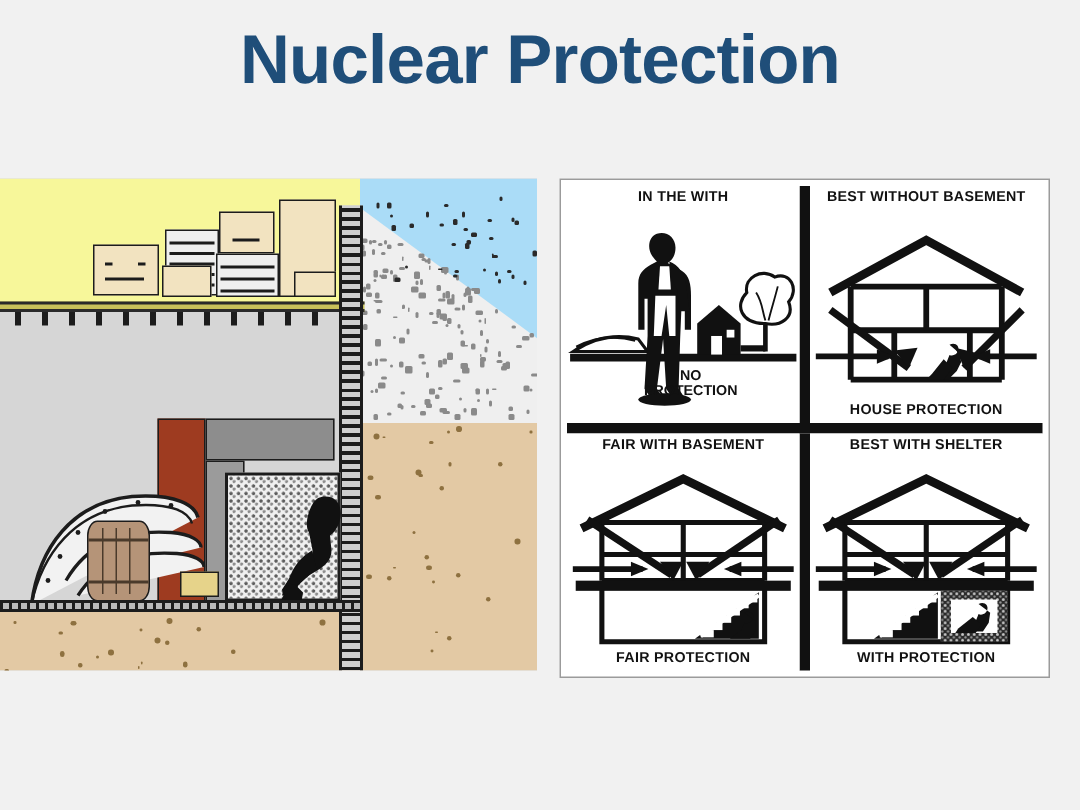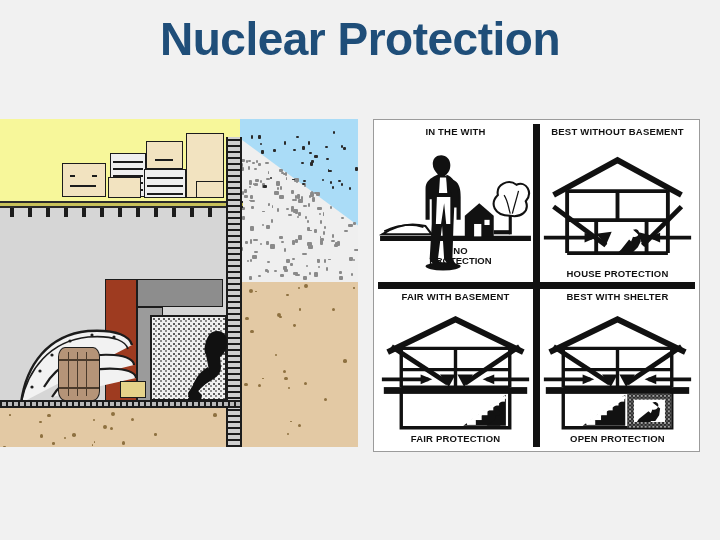--- a/index.html
+++ b/index.html
@@ -808,17 +808,17 @@
           <path d="M88 86 L48 114" stroke="#fff" stroke-width="3" fill="none"></path>
 
           <rect x="90" y="83" width="46" height="35" fill="url(#concrete)"></rect>
           <rect x="97" y="89" width="32" height="23" fill="#fff"></rect>
 
           <path fill="#111" d="M116 92 C120 90 123 93 122 96 C121 99 118 100 116 99
             L114 104 L104 111 L119 111 L123 105 L124 98 Z"></path>
           <path fill="#111" d="M112 101 L102 109 L100 112 L114 112 L118 106 Z"></path>
         </svg>
       </div>
-      <div class="quad-caption">OPEN PROTECTION</div>
+      <div class="quad-caption">WITH PROTECTION</div>
     </div>
 
   </div>
 </div>
 
 </body></html>

